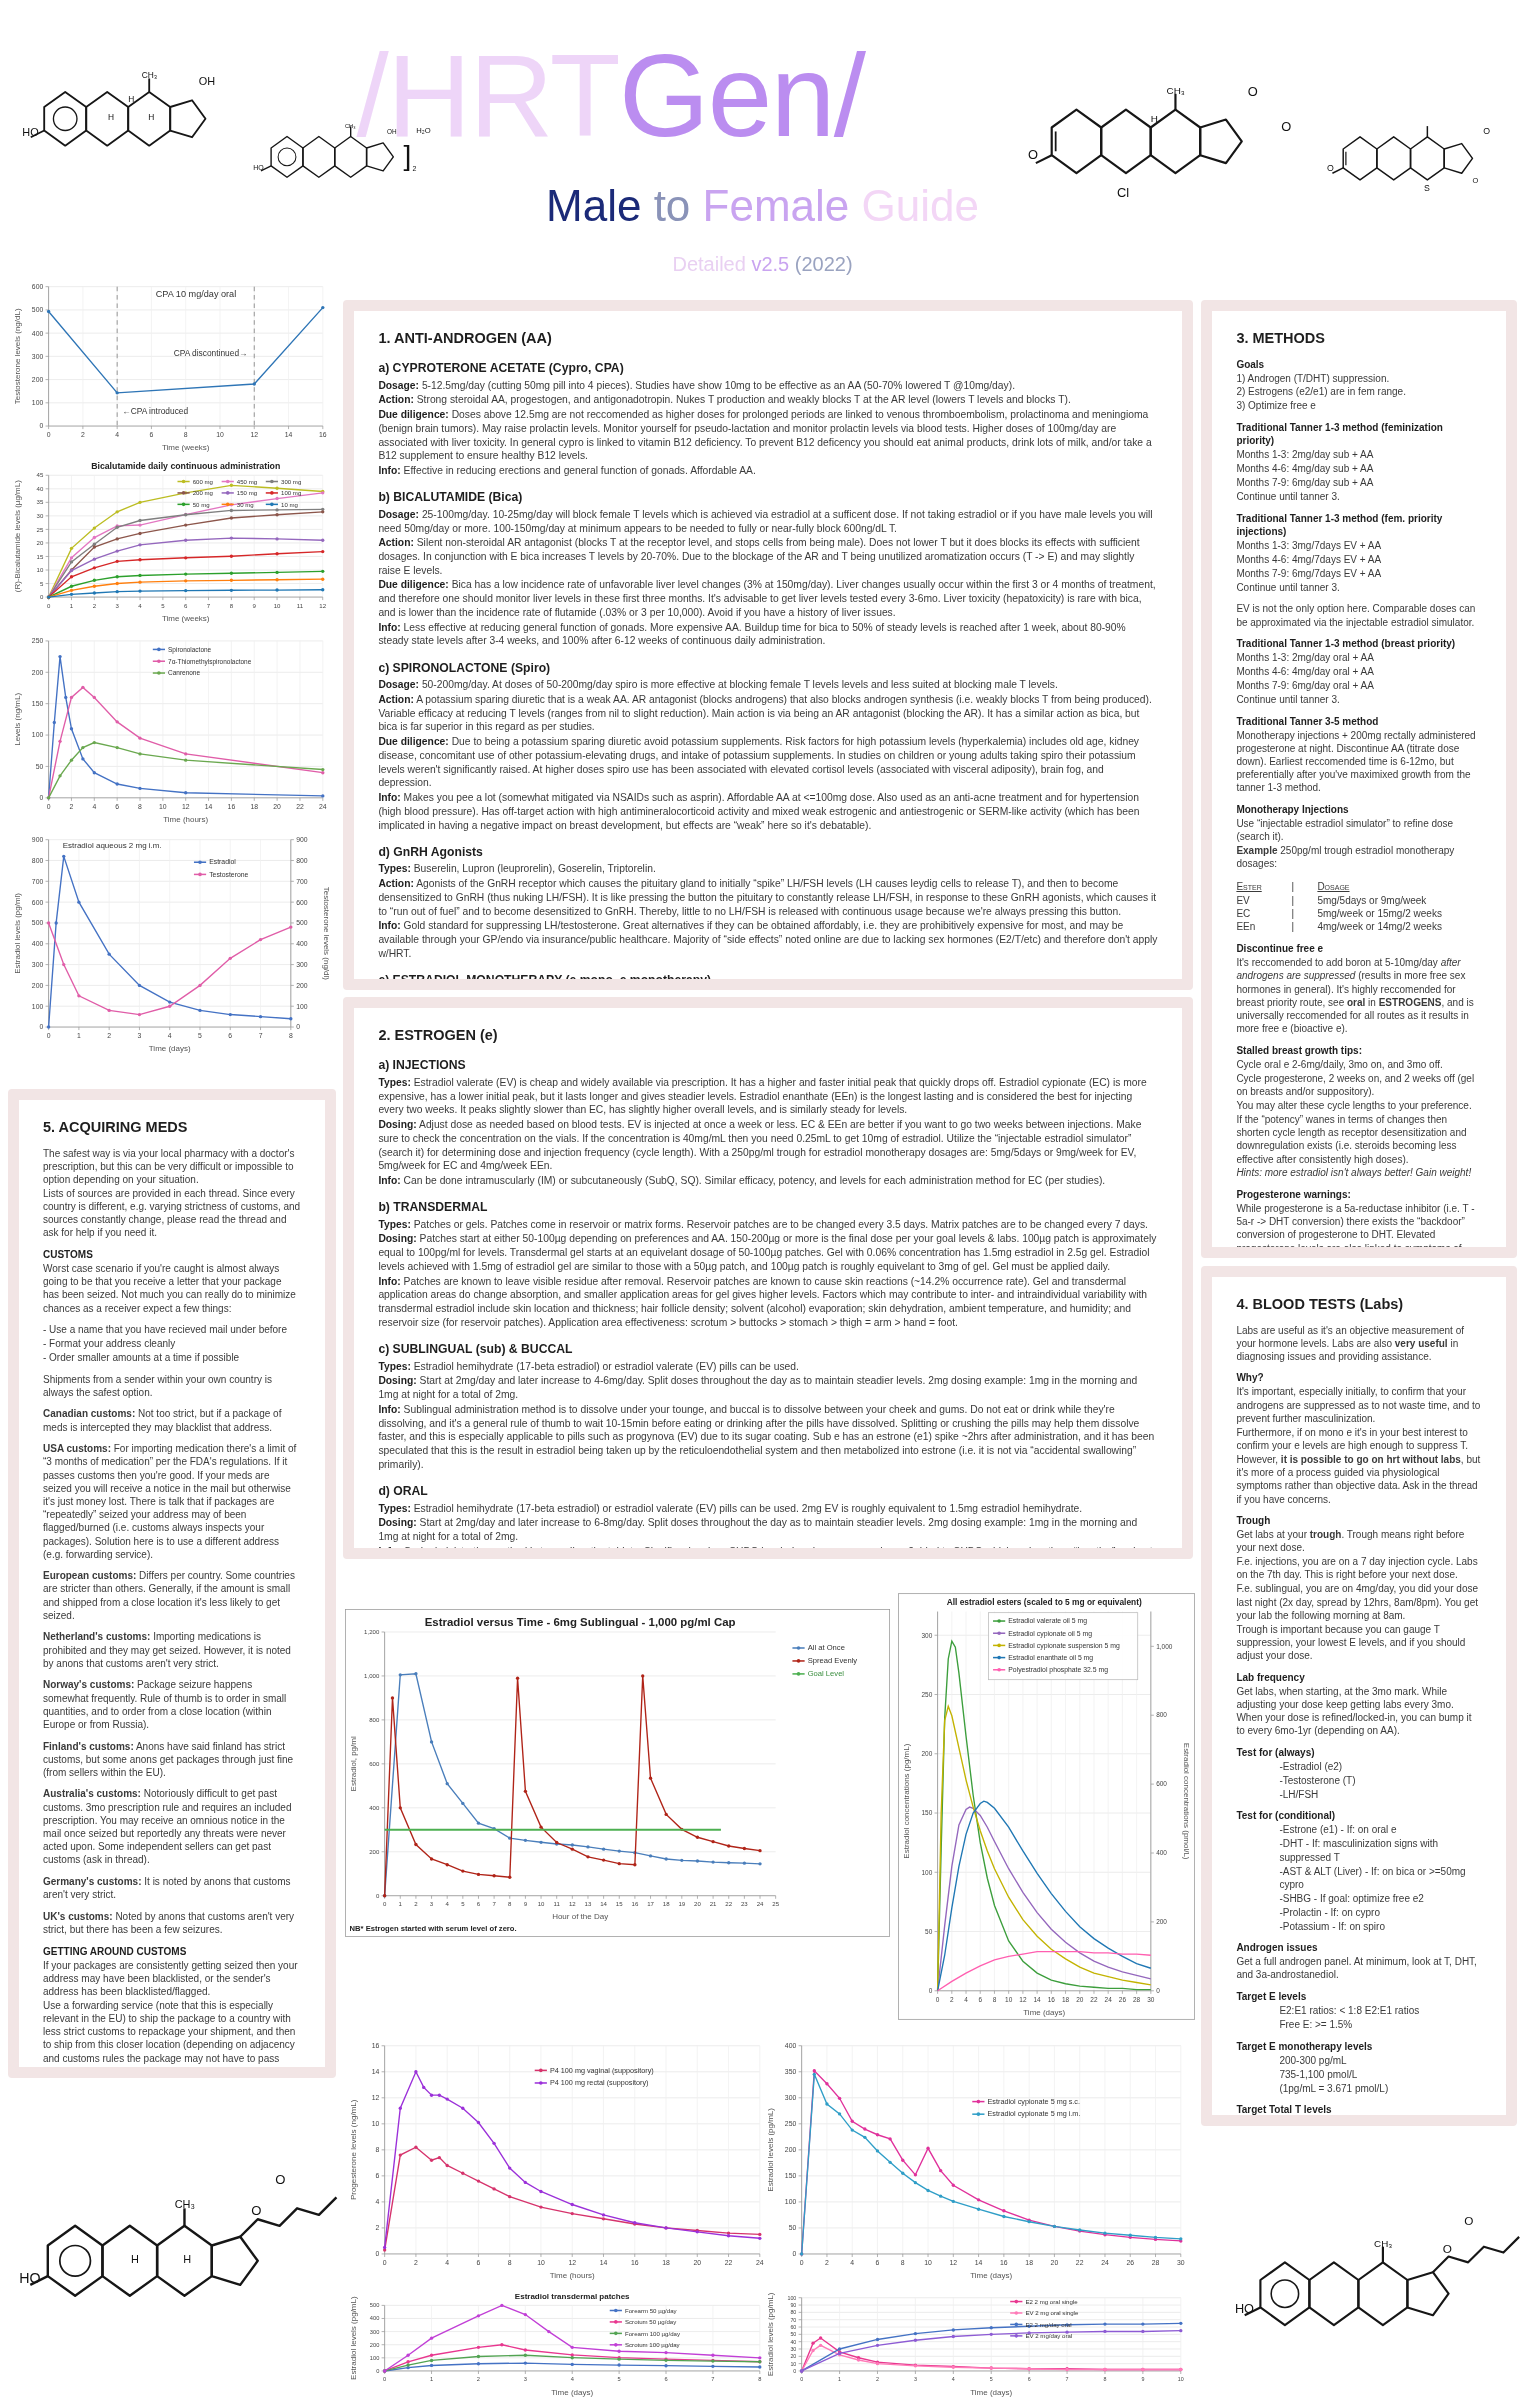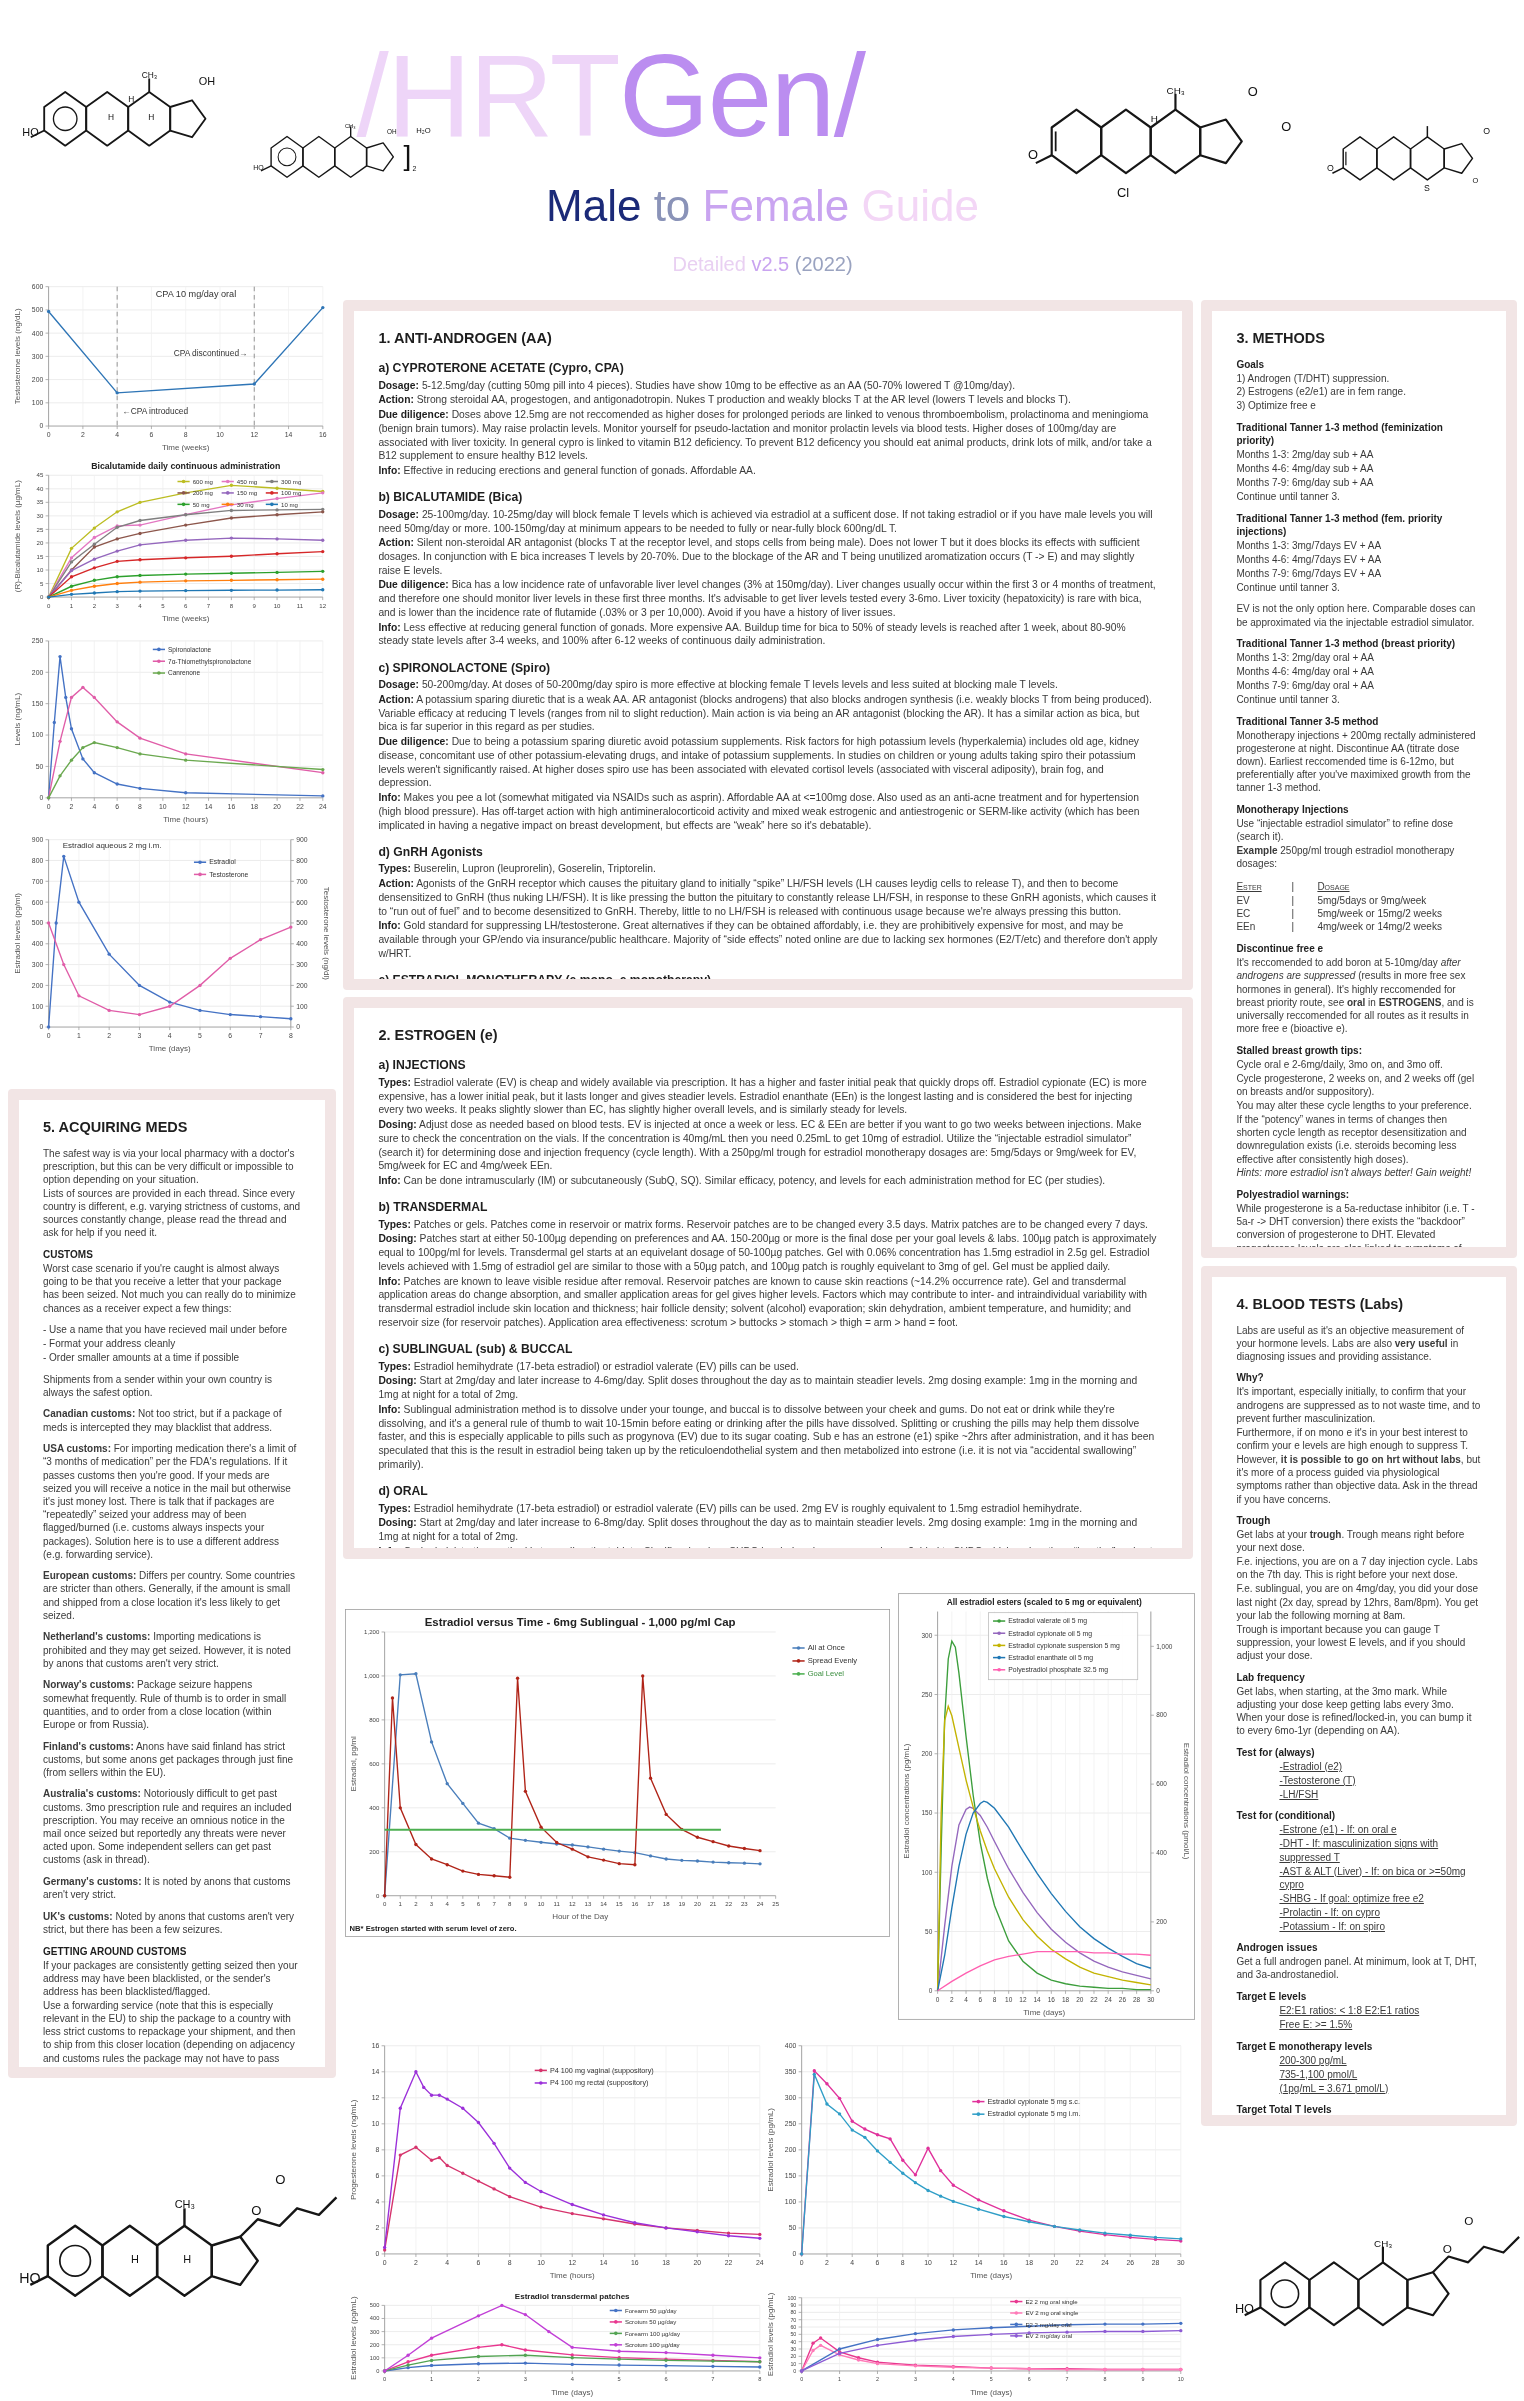--- a/index.html
+++ b/index.html
@@ -10,21 +10,21 @@
   .subtitle{position:absolute;top:181px;left:0;width:1525px;text-align:center;font-size:44px;}
   .version{position:absolute;top:253px;left:0;width:1525px;text-align:center;font-size:20px;}
   .panel{position:absolute;background:#fff;border:11.4px solid #f2e5e5;border-radius:4px;
          box-sizing:border-box;padding:18.3px 24.4px;overflow:hidden;font-size:10px;line-height:1.32;}
   .panel.wide{font-size:10.3px;line-height:1.34;}
   .sec-h{font-size:14.5px;font-weight:bold;color:#1e1e1e;margin:0 0 9.1px;}
   .sub-h{font-size:12.2px;font-weight:bold;color:#1e1e1e;margin:11.4px 0 2.3px;}
   .b-h{font-weight:bold;color:#1e1e1e;margin:0 0 0.8px;}
   .bp,.kv{margin:0 0 0.8px;}
   .kv b{color:#1e1e1e;}
-  .ind{margin-left:43px;text-decoration:underline;}
+  .ind{margin-left:43px;}
   .gap{height:7.6px;}
   .i{font-style:italic;}
   .etable{margin:1.5px 0;}
   .erow{display:flex;}
   .erow span:nth-child(1){width:55px;}
   .erow span:nth-child(2){width:26px;}
   .ehead span{font-variant:small-caps;font-weight:normal;text-decoration:underline;}
   .chart{position:absolute;}
   .mol{position:absolute;}
   svg text{font-family:"Liberation Sans",sans-serif;}
@@ -142,21 +142,21 @@
       <p class="b-h">Discontinue free e</p>
       <p class="bp">It's reccomended to add boron at 5-10mg/day <i>after androgens are suppressed</i> (results in more free sex hormones in general). It's highly reccomended for breast priority route, see <b>oral</b> in <b>ESTROGENS</b>, and is universally reccomended for all routes as it results in more free e (bioactive e).</p>
       <div class="gap"></div>
       <p class="b-h">Stalled breast growth tips:</p>
       <p class="bp">Cycle oral e 2-6mg/daily, 3mo on, and 3mo off.</p>
       <p class="bp">Cycle progesterone, 2 weeks on, and 2 weeks off (gel on breasts and/or suppository).</p>
       <p class="bp">You may alter these cycle lengths to your preference.</p>
       <p class="bp">If the “potency” wanes in terms of changes then shorten cycle length as receptor desensitization and downregulation exists (i.e. steroids becoming less effective after consistently high doses).</p>
       <p class="bp i">Hints: more estradiol isn't always better! Gain weight!</p>
       <div class="gap"></div>
-      <p class="b-h">Polyestradiol warnings:</p>
+      <p class="b-h">Progesterone warnings:</p>
       <p class="bp">While progesterone is a 5a-reductase inhibitor (i.e. T - 5a-r -&gt; DHT conversion) there exists the “backdoor” conversion of progesterone to DHT. Elevated progesterone levels are also linked to symptoms of PMS, and due to PMS being hormonally driven it's possible to get these symptoms.</p>
     </section>
   <section class="panel" style="left:1201px;top:1266px;width:316px;height:860px;">
       <div class="sec-h">4. BLOOD TESTS (Labs)</div>
       <p class="bp">Labs are useful as it's an objective measurement of your hormone levels. Labs are also <b>very useful</b> in diagnosing issues and providing assistance.</p>
       <div class="gap"></div>
       <p class="b-h">Why?</p>
       <p class="bp">It's important, especially initially, to confirm that your androgens are suppressed as to not waste time, and to prevent further masculinization.</p>
       <p class="bp">Furthermore, if on mono e it's in your best interest to confirm your e levels are high enough to suppress T.</p>
       <p class="bp">However, <b>it is possible to go on hrt without labs</b>, but it's more of a process guided via physiological symptoms rather than objective data. Ask in the thread if you have concerns.</p>

